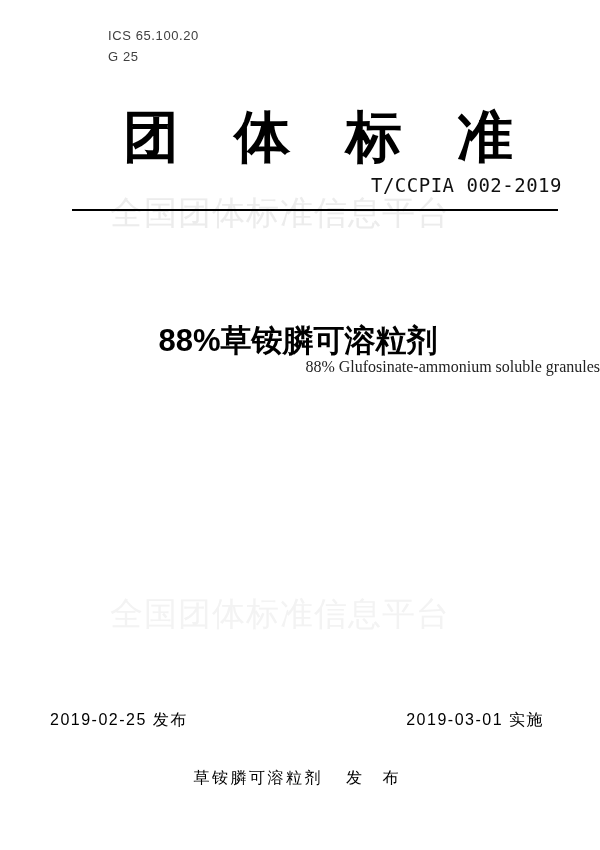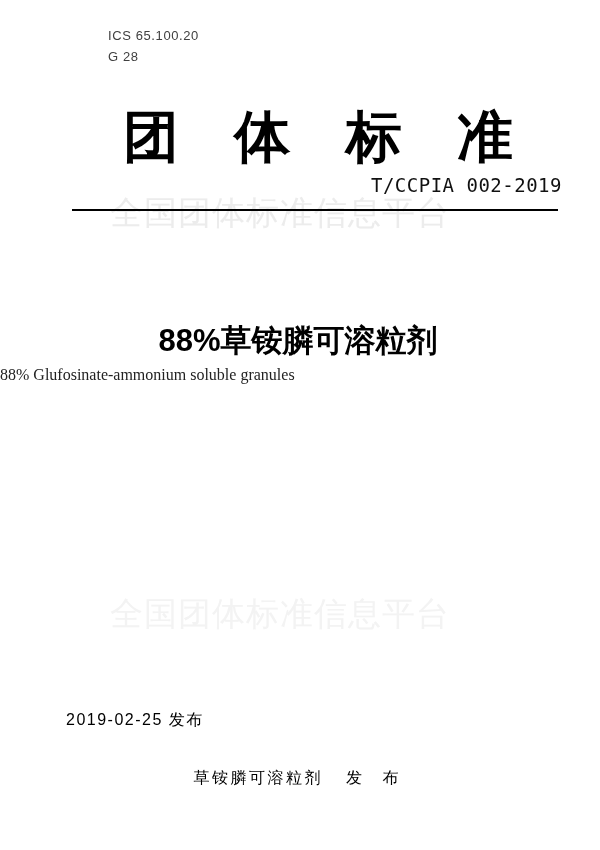--- a/index.html
+++ b/index.html
@@ -82,32 +82,32 @@
     text-align: center;
     font-size: 31px;
     font-weight: bold;
     color: #000;
     z-index: 2;
   }
 
   .title-en {
     position: absolute;
     left: 0;
-    top: 366px;
+    top: 358px;
     width: 600px;
-    text-align: left;
+    text-align: right;
     font-size: 16px;
     font-family: "Liberation Serif", serif;
     color: #222;
     z-index: 2;
   }
 
   .dates-row {
     position: absolute;
-    left: 66px;
+    left: 50px;
     top: 710px;
     width: 494px;
     display: flex;
     justify-content: space-between;
     font-size: 16px;
     letter-spacing: 1.5px;
     color: #000;
     z-index: 2;
   }
 
@@ -124,21 +124,21 @@
   }
   .publisher-row .publish-label { margin-left: 23px; letter-spacing: 8px; }
 </style>
 </head>
 <body>
 
 <div class="page">
 
   <div class="ics-block">
     <div>ICS 65.100.20</div>
-    <div>G 28</div>
+    <div>G 25</div>
   </div>
 
   <div class="doc-type-title">
     <span>团</span>
     <span>体</span>
     <span>标</span>
     <span>准</span>
   </div>
 
   <div class="standard-number">T/CCPIA 002-2019</div>
@@ -148,19 +148,20 @@
   <div class="divider"></div>
 
   <div class="title-zh">88%草铵膦可溶粒剂</div>
 
   <div class="title-en">88% Glufosinate-ammonium soluble granules</div>
 
   <div class="watermark middle">全国团体标准信息平台</div>
 
   <div class="dates-row">
     <span>2019-02-25 发布</span>
+    <span>2019-03-01 实施</span>
   </div>
 
   <div class="publisher-row">
     <span>草铵膦可溶粒剂</span><span class="publish-label">发 布</span>
   </div>
 
 </div>
 
 </body></html>

